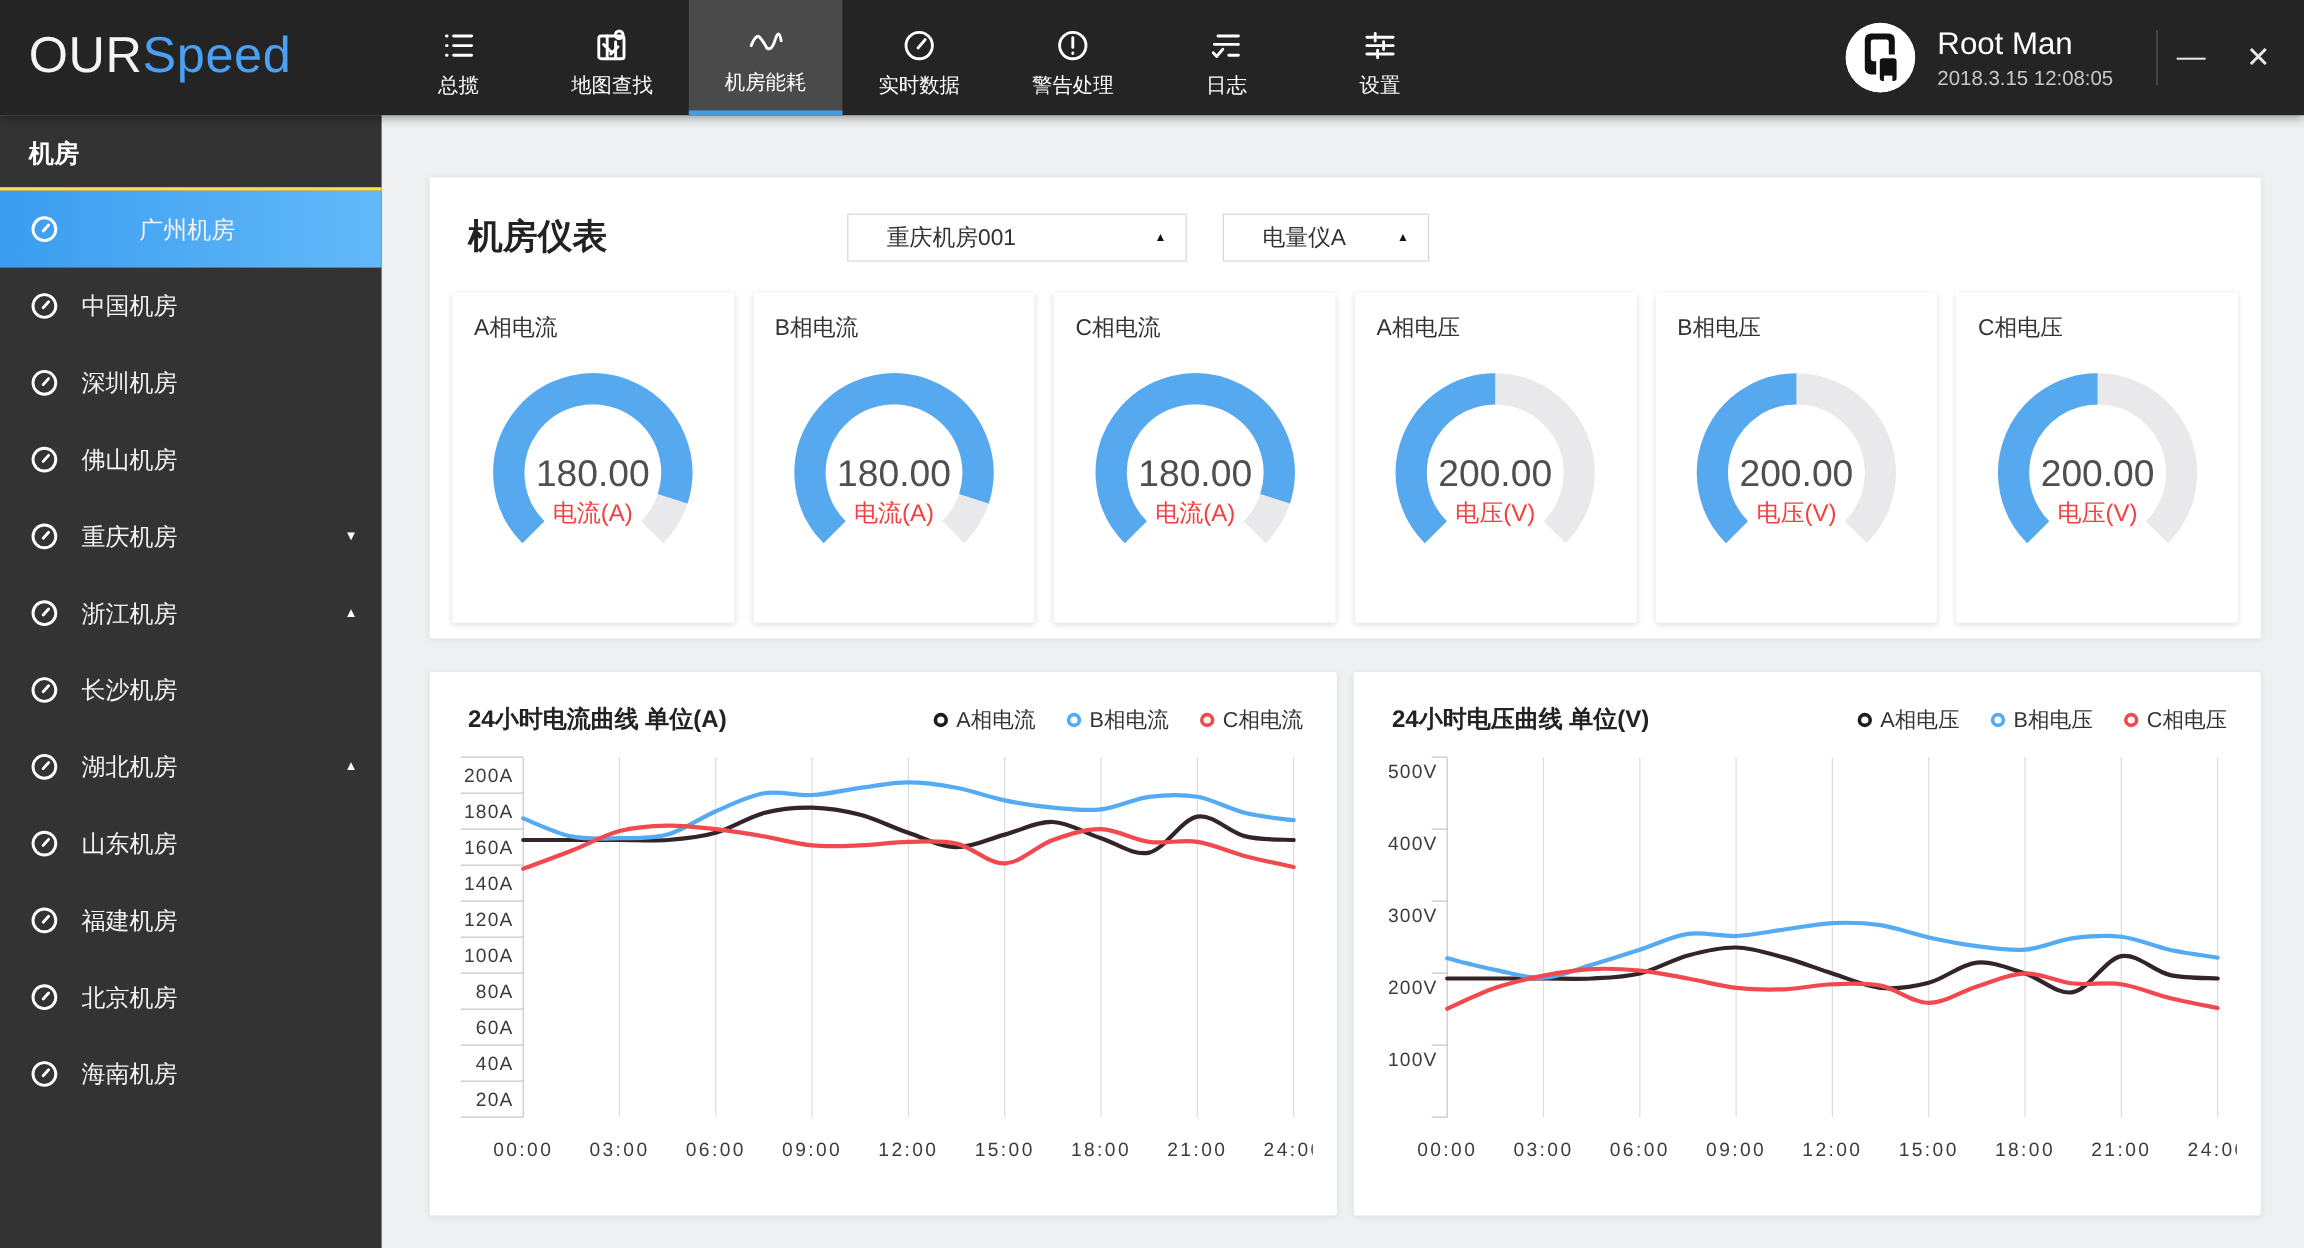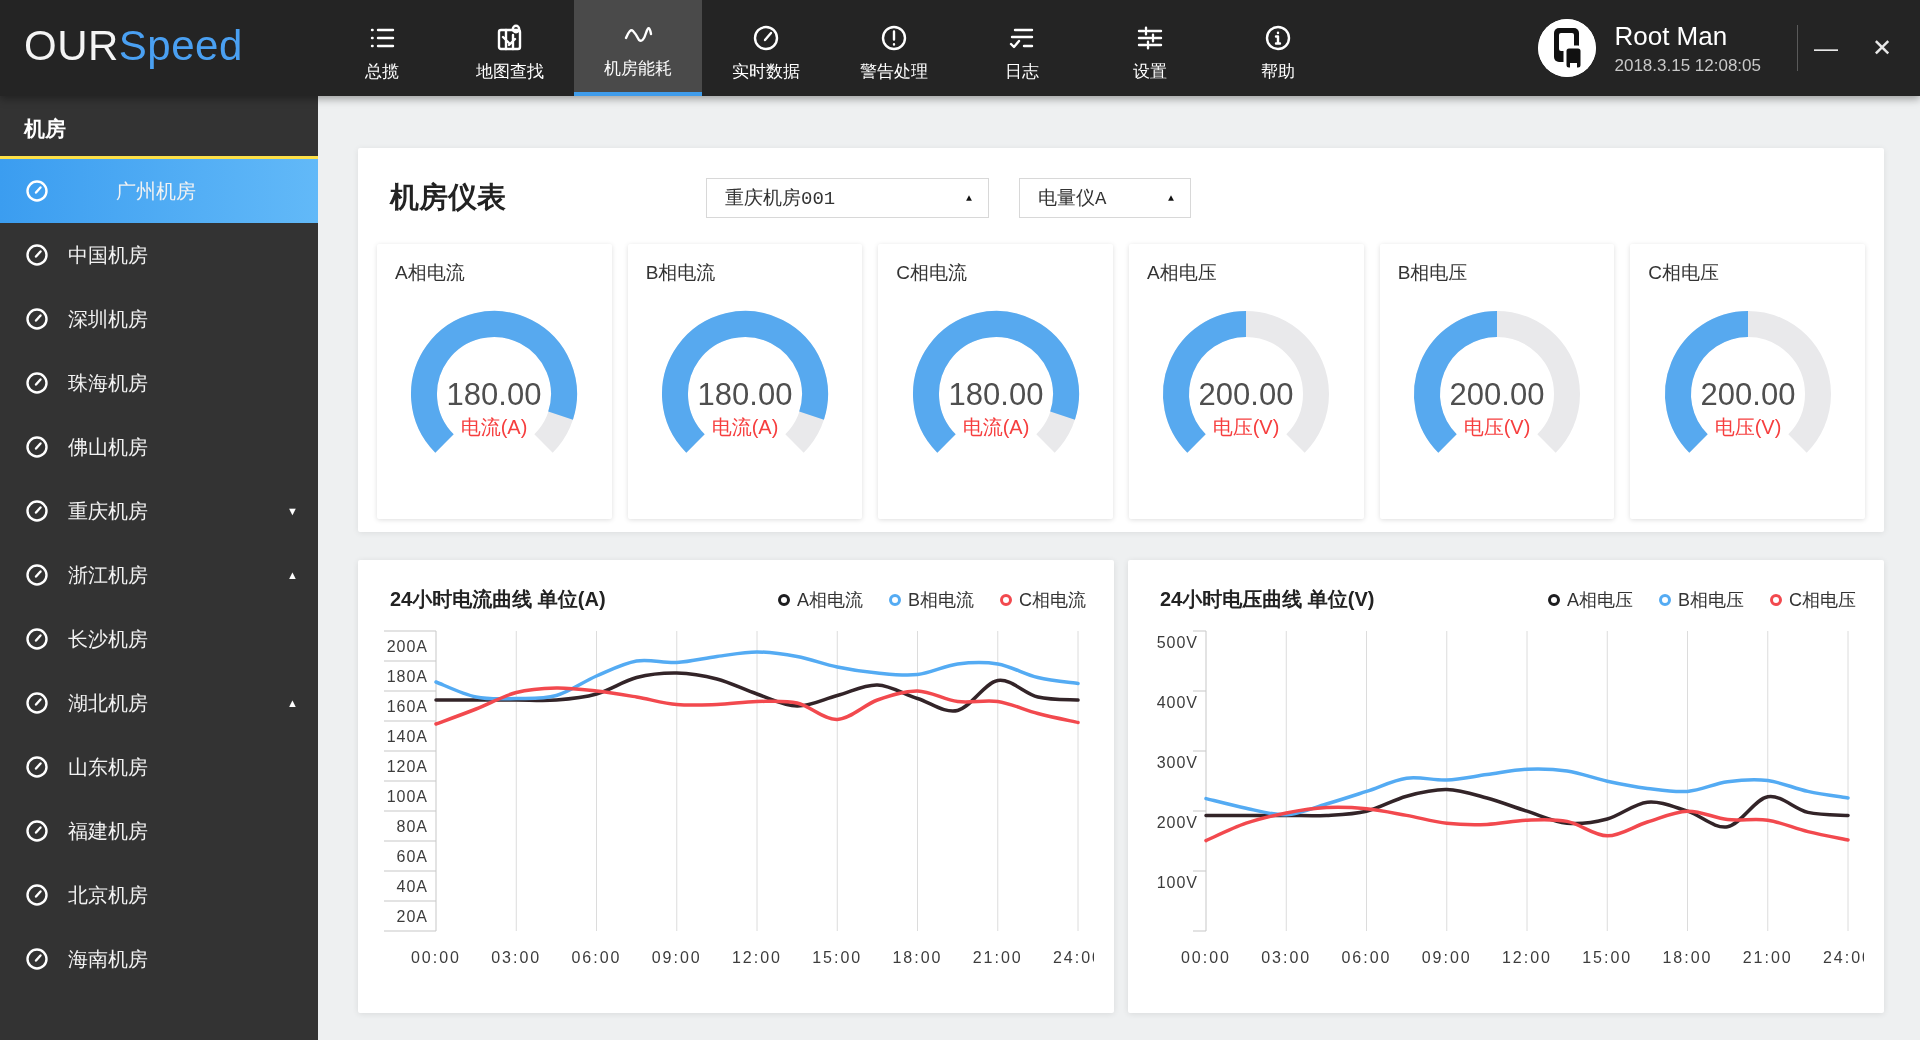--- a/index.html
+++ b/index.html
@@ -38,22 +38,22 @@
   .sb-expander { position:absolute; right:20px; top:50%; transform:translateY(-50%);
     font-size:11px; color:#fff; }
 
   
   .main { flex:1; padding:52px 42px 0 40px; }
   .panel { background:#fff; border-radius:2px; box-shadow:0 1px 6px rgba(0,0,0,.08);
     height:384px; }
   .panel-head { display:flex; align-items:center; padding:30px 32px 0 32px; }
   .panel-title { font-size:29px; font-weight:bold; color:#222; }
   .select { height:40px; border:1px solid #d8d8d8; background:#fff; display:flex;
-    align-items:center; justify-content:space-between; padding:0 16px 0 18px;
-    font-size:19px; color:#333; cursor:pointer;font-family:Liberation Mono, monospace; }
+    align-items:center; justify-content:space-between; padding:0 16px 0 32px;
+    font-size:19px; color:#333; cursor:pointer; }
   .select .caret { font-size:10px; color:#111; }
   .sel-room { width:283px; margin-left:200px; }
   .sel-meter { width:172px; margin-left:30px; }
   .gauge-row { display:flex; gap:16px; padding:0 19px; margin-top:26px; }
   .gauge-card { flex:1; height:275px; background:#fff; box-shadow:0 1px 5px rgba(0,0,0,.13);
     border-radius:2px; position:relative; }
   .gauge-title { font-size:19px; color:#333; padding:16px 0 0 18px; }
   .gauge-svg { display:block; margin:6px auto 0; }
 
   
@@ -115,27 +115,20 @@
             <path fill="none" stroke="#fff" stroke-width="2.4" stroke-linecap="round" stroke-linejoin="round" d="M8 7h17M5 14h20M4 21l3 3 5-6M17 23h8"></path>
           </svg></span>
         <span class="nlabel">日志</span>
       </div>
       <div class="nav-item">
         <span class="nicon"><svg width="30" height="30" viewBox="0 0 30 30">
             <path fill="none" stroke="#fff" stroke-width="2.4" stroke-linecap="round" stroke-linejoin="round" d="M4 8h5M13 8h13M4 15h12M20 15h6M4 22h7M15 22h11"></path>
             <path fill="none" stroke="#fff" stroke-width="2.4" stroke-linecap="round" stroke-linejoin="round" d="M11 4.8v6.4M18 11.8v6.4M13 18.8v6.4"></path>
           </svg></span>
         <span class="nlabel">设置</span>
-      </div>
-      <div class="nav-item">
-        <span class="nicon"><svg width="30" height="30" viewBox="0 0 30 30">
-            <circle fill="none" stroke="#fff" stroke-width="2.4" stroke-linecap="round" stroke-linejoin="round" cx="15" cy="15" r="11"></circle>
-            <path fill="none" stroke="#fff" stroke-width="2.4" stroke-linecap="round" stroke-linejoin="round" d="M15 13.5v7M15 9.6v.4M13 13.5h2M13 20.5h4"></path>
-          </svg></span>
-        <span class="nlabel">帮助</span>
       </div>
     </div>
   <div class="userblock">
     <div class="avatar">
       <svg width="58" height="58" viewBox="0 0 58 58">
         <circle cx="29" cy="29" r="29" fill="#fff"></circle>
         <rect x="16" y="9" width="25" height="34" rx="5" fill="#111"></rect>
         <rect x="21" y="14" width="15" height="18" rx="2" fill="#fff"></rect>
         <rect x="27" y="28" width="17" height="22" rx="4" fill="#111" stroke="#fff" stroke-width="3"></rect>
         <rect x="32" y="44" width="7" height="8" fill="#fff"></rect>
@@ -169,27 +162,20 @@
               <path fill="none" stroke="#fff" stroke-width="2.4" stroke-linecap="round" stroke-linejoin="round" d="M12 14.5l4.5-5"></path>
             </svg></span>
           <span class="slabel">中国机房</span>
         </div>
         <div class="sb-item">
           <span class="sicon"><svg width="26" height="26" viewBox="0 0 26 26">
               <circle fill="none" stroke="#fff" stroke-width="2.4" stroke-linecap="round" stroke-linejoin="round" cx="13" cy="13" r="9.5"></circle>
               <path fill="none" stroke="#fff" stroke-width="2.4" stroke-linecap="round" stroke-linejoin="round" d="M12 14.5l4.5-5"></path>
             </svg></span>
           <span class="slabel">深圳机房</span>
-        </div>
-        <div class="sb-item">
-          <span class="sicon"><svg width="26" height="26" viewBox="0 0 26 26">
-              <circle fill="none" stroke="#fff" stroke-width="2.4" stroke-linecap="round" stroke-linejoin="round" cx="13" cy="13" r="9.5"></circle>
-              <path fill="none" stroke="#fff" stroke-width="2.4" stroke-linecap="round" stroke-linejoin="round" d="M12 14.5l4.5-5"></path>
-            </svg></span>
-          <span class="slabel">珠海机房</span>
         </div>
         <div class="sb-item">
           <span class="sicon"><svg width="26" height="26" viewBox="0 0 26 26">
               <circle fill="none" stroke="#fff" stroke-width="2.4" stroke-linecap="round" stroke-linejoin="round" cx="13" cy="13" r="9.5"></circle>
               <path fill="none" stroke="#fff" stroke-width="2.4" stroke-linecap="round" stroke-linejoin="round" d="M12 14.5l4.5-5"></path>
             </svg></span>
           <span class="slabel">佛山机房</span>
         </div>
         <div class="sb-item">
           <span class="sicon"><svg width="26" height="26" viewBox="0 0 26 26">

